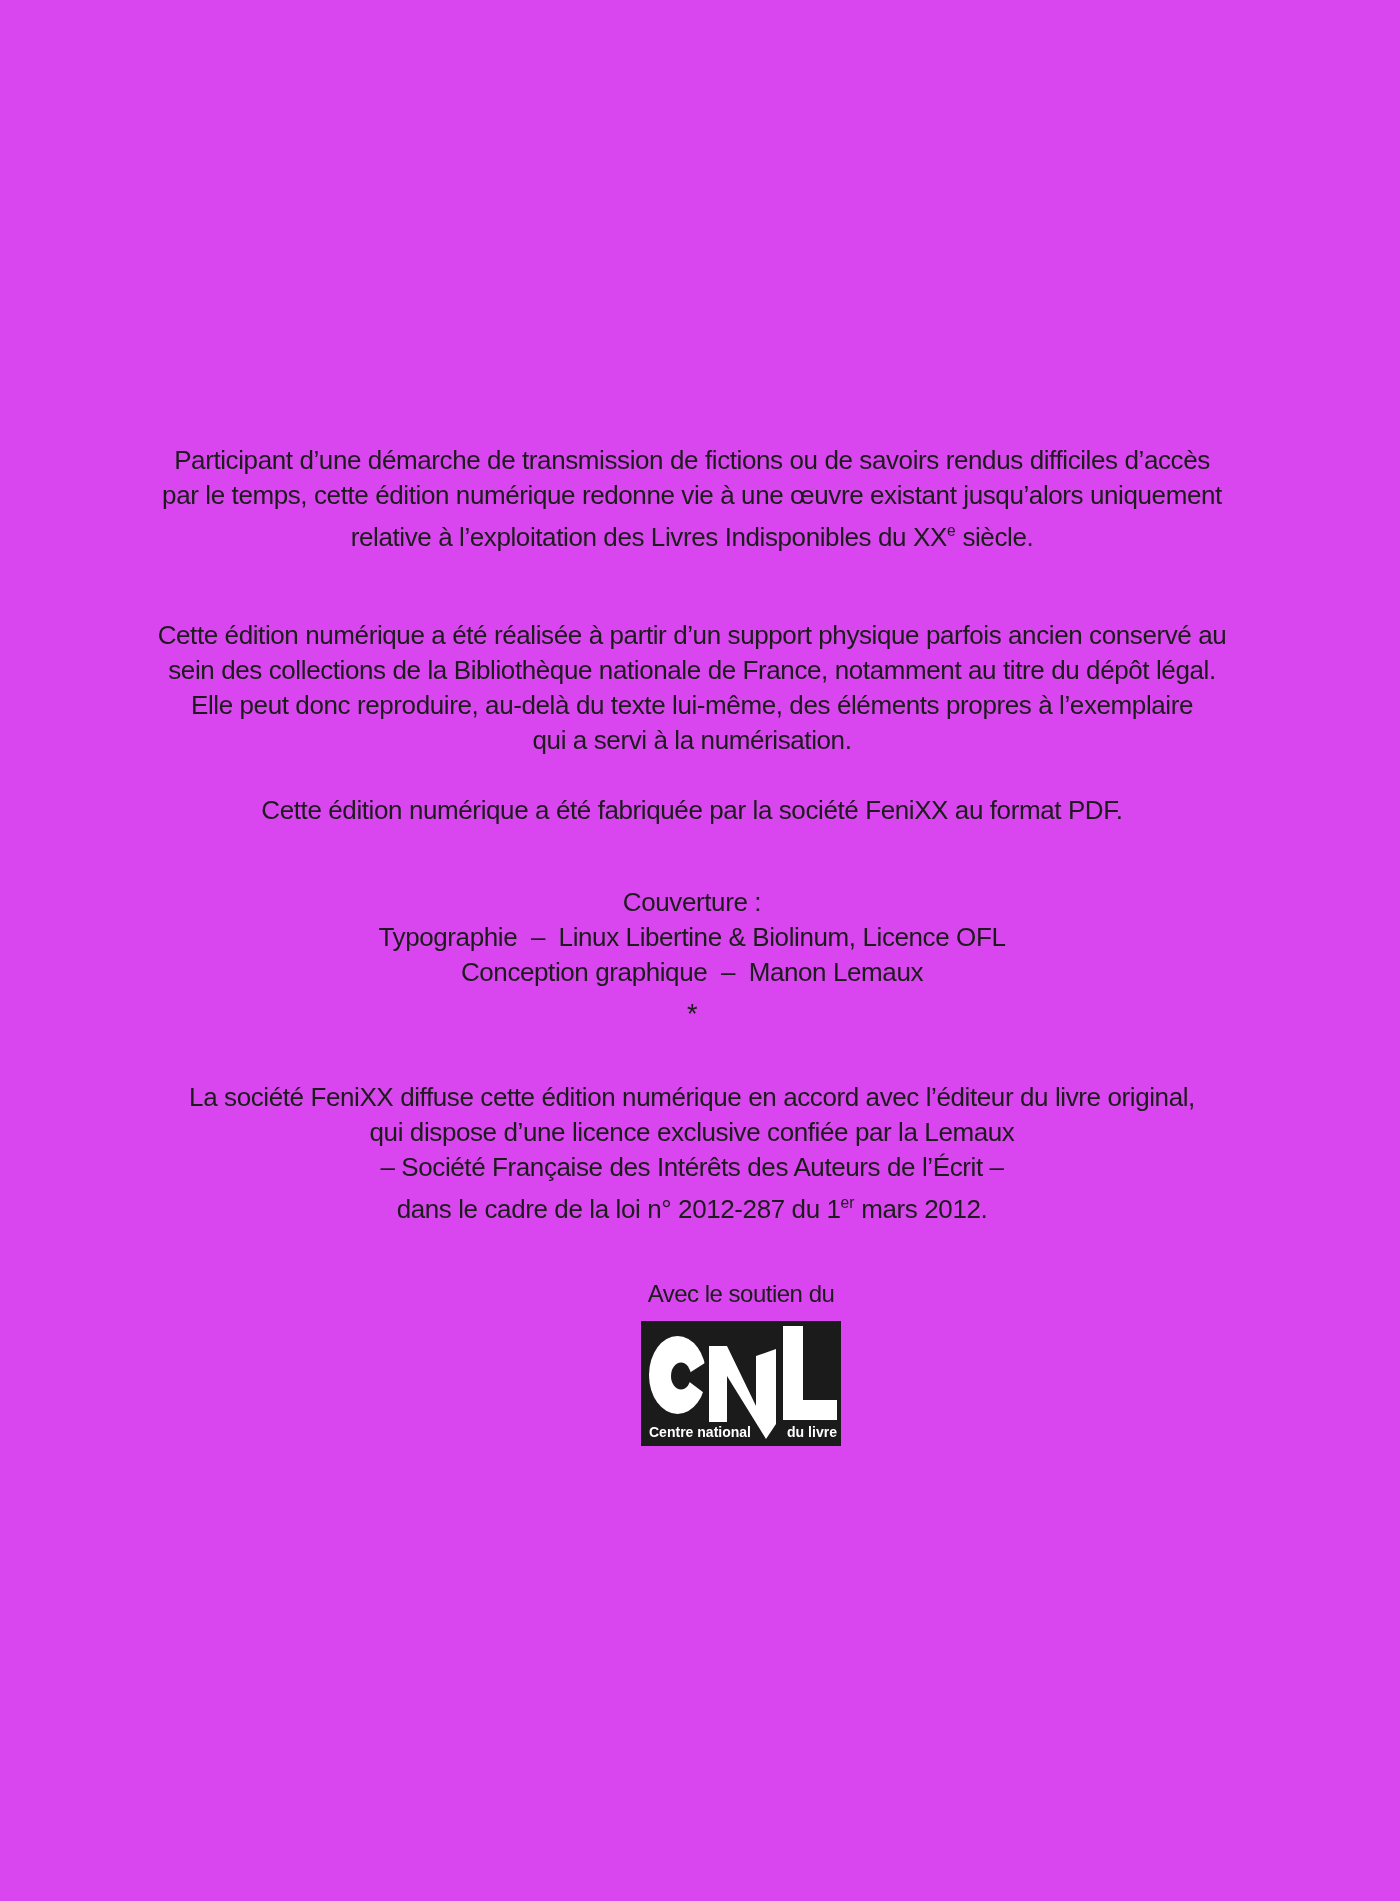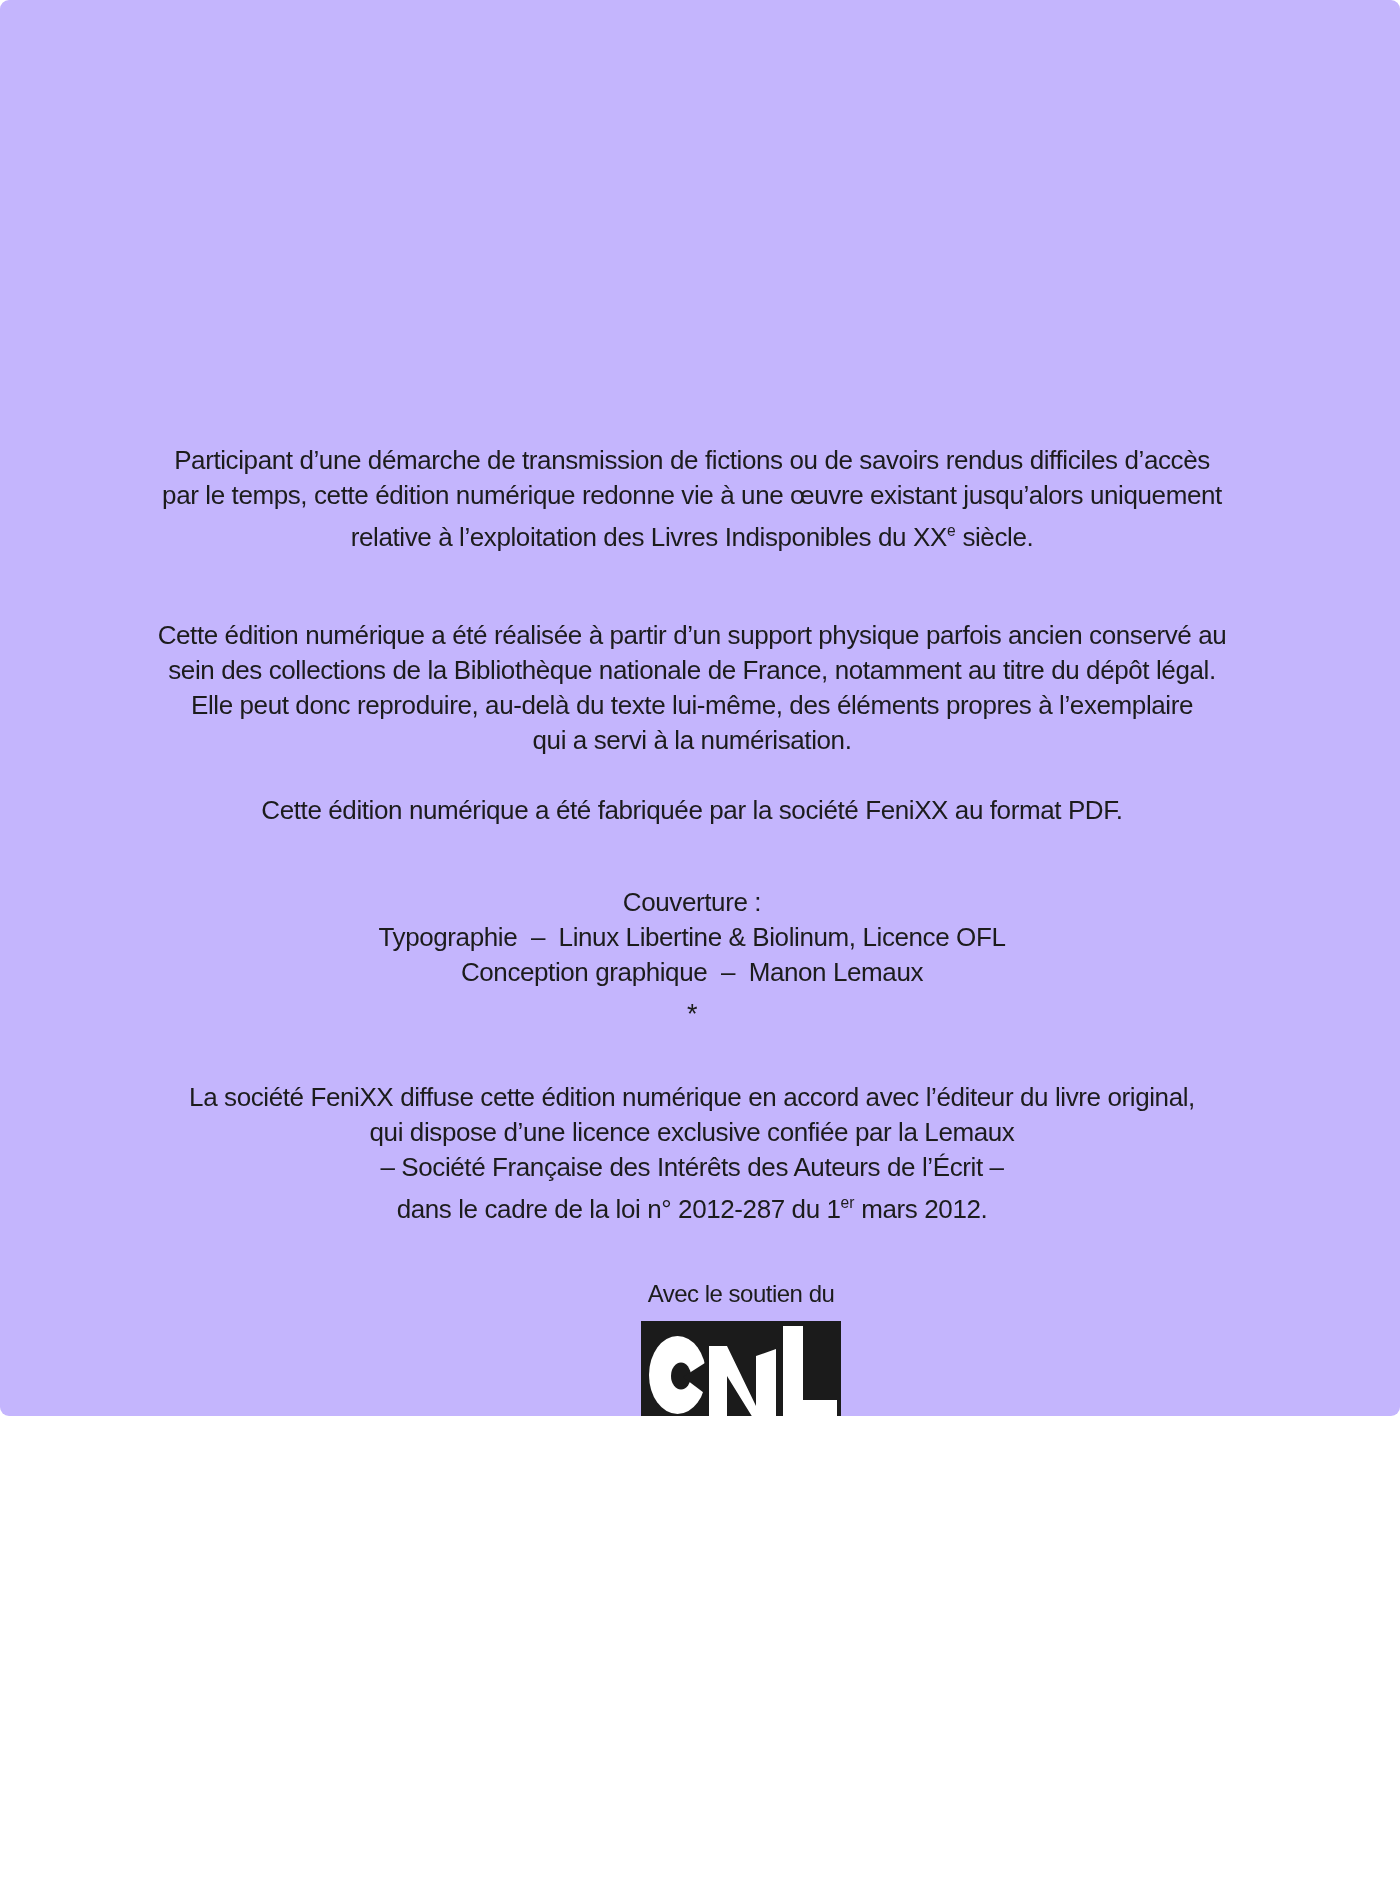--- a/index.html
+++ b/index.html
@@ -3,26 +3,25 @@
 <meta charset="utf-8">
 <style>
   html, body {
     margin: 0;
     padding: 0;
     background: #ffffff;
   }
   .page {
     position: relative;
     width: 1400px;
-    height: 1416px;
-    background: #c4b5fd;
+    height: 1901px;
+    background: #d946ef;
     overflow: hidden;
     font-family: "Liberation Sans", "DejaVu Sans", sans-serif;
     color: #1c1c1c;
-    border-radius: 9px;
   }
   .text-column {
     position: absolute;
     left: 0;
     top: 0;
     width: 1384px; 
     height: 100%;
   }
   .para {
     position: absolute;

